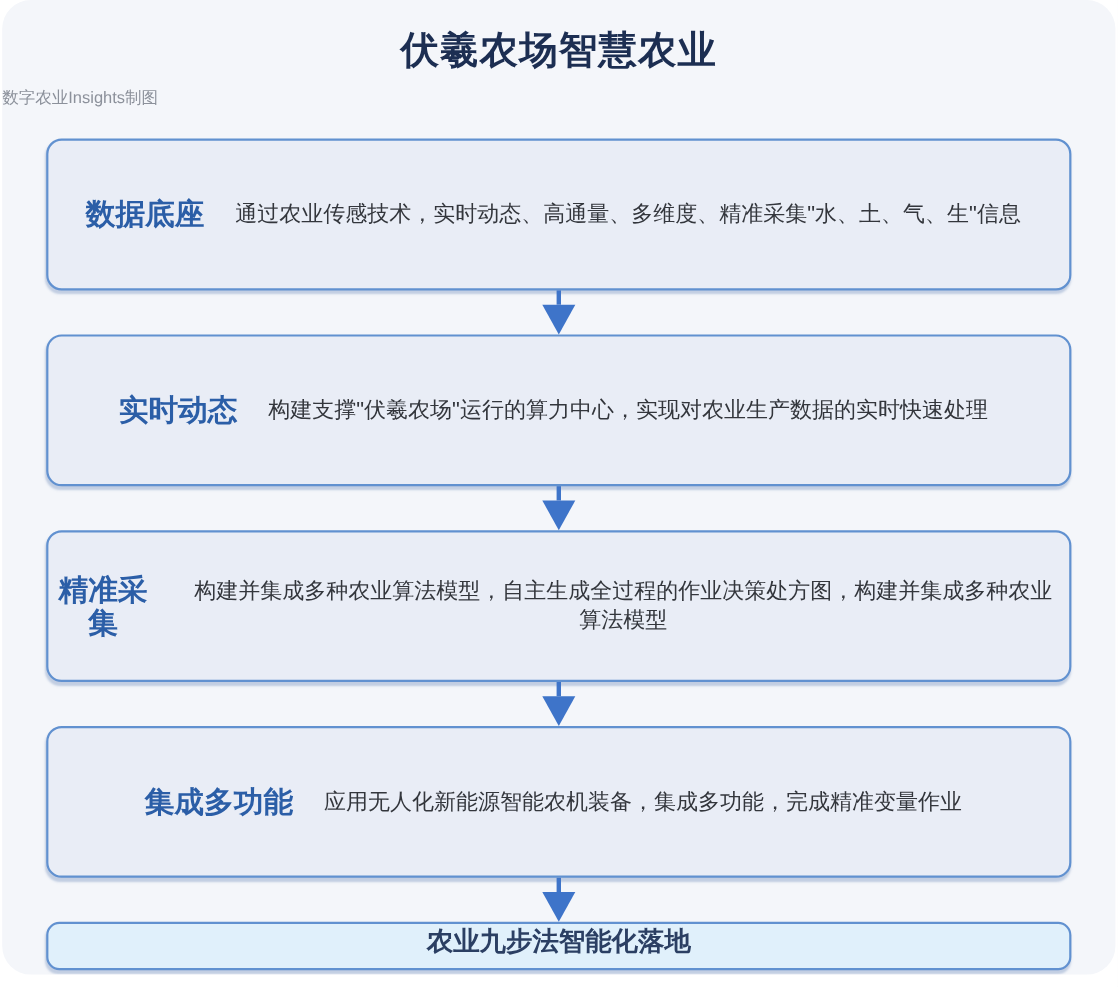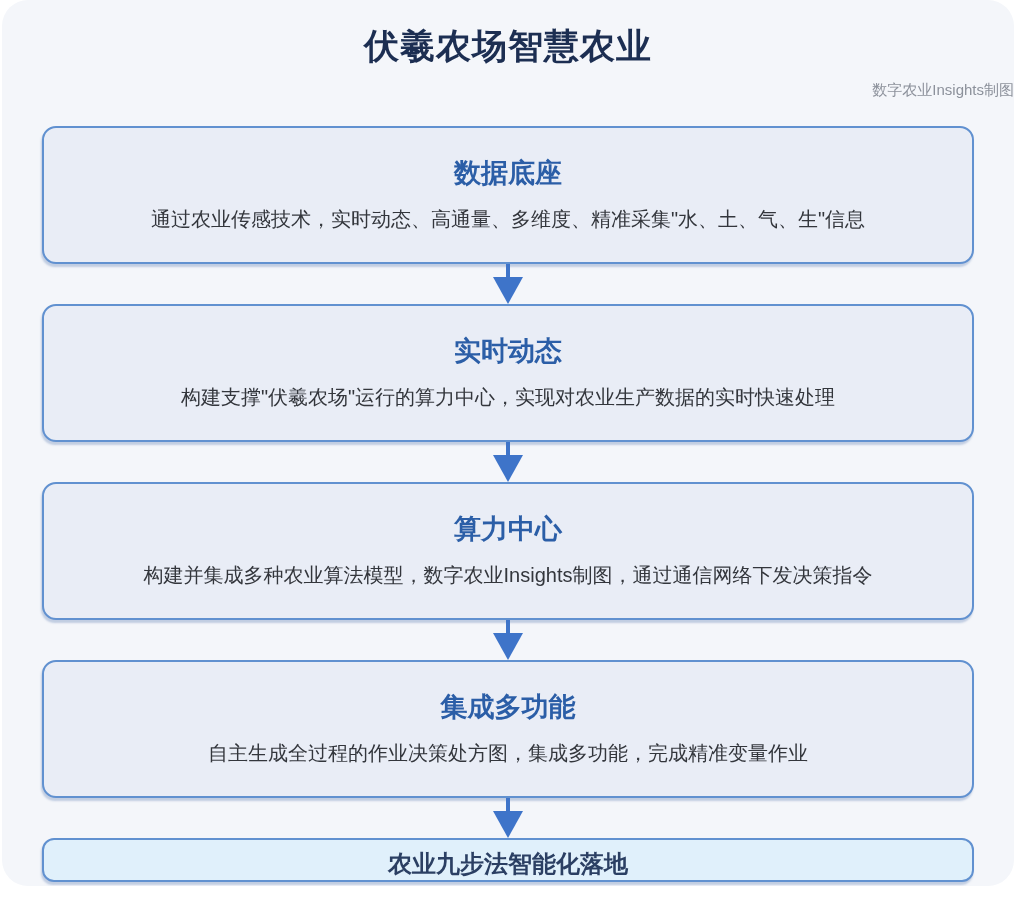--- a/index.html
+++ b/index.html
@@ -28,37 +28,37 @@
     margin-top: 26px;
     text-align: center;
     font-size: 35px;
     font-weight: bold;
     letter-spacing: 1px;
     color: var(--title-navy, #1c2e52);
     line-height: 40px;
   }
   .page-subtitle {
     margin-top: 15px;
-    text-align: right;
+    text-align: left;
     font-size: 15px;
     color: var(--subtitle-gray, #8c919b);
     line-height: 18px;
   }
   .flow {
     width: 932px;
     margin: 27px auto 0;
   }
   .step-box {
     height: 138px;
     background: var(--box-bg, #e9edf6);
     border: 2px solid var(--box-border, #6191d0);
     border-radius: 14px;
     box-shadow: -1px 3px 2px rgba(96, 130, 180, 0.35);
     display: flex;
-    flex-direction: column;
+    flex-direction: row;
     align-items: center;
     justify-content: center;
     gap: 18px;
     text-align: center;
   }
   .step-heading {
     font-size: 27px;
     font-weight: bold;
     color: var(--heading-blue, #2b5ea7);
     line-height: 30px;
@@ -88,21 +88,21 @@
     border-right: 15px solid transparent;
     border-top: 27px solid var(--arrow-blue, #3e74c9);
   }
   .final-box {
     height: 44px;
     background: var(--final-box-bg, #e0f0fb);
     border: 2px solid var(--box-border, #6191d0);
     border-radius: 12px;
     box-shadow: -1px 3px 2px rgba(96, 130, 180, 0.35);
     display: flex;
-    align-items: flex-end;
+    align-items: flex-start;
     justify-content: center;
   }
   .final-label {
     font-size: 24px;
     font-weight: bold;
     color: var(--final-navy, #2b3f63);
   }
 </style>
 </head>
 <body>
@@ -129,32 +129,32 @@
         <div class="step-heading">实时动态</div>
         <div class="step-desc">构建支撑"伏羲农场"运行的算力中心，实现对农业生产数据的实时快速处理</div>
       </div>
 
       <div class="arrow">
         <div class="stem"></div>
         <div class="head"></div>
       </div>
 
       <div class="step-box">
-        <div class="step-heading">算力中心</div>
-        <div class="step-desc">构建并集成多种农业算法模型，数字农业Insights制图，通过通信网络下发决策指令</div>
+        <div class="step-heading">精准采集</div>
+        <div class="step-desc">构建并集成多种农业算法模型，自主生成全过程的作业决策处方图，构建并集成多种农业算法模型</div>
       </div>
 
       <div class="arrow">
         <div class="stem"></div>
         <div class="head"></div>
       </div>
 
       <div class="step-box">
         <div class="step-heading">集成多功能</div>
-        <div class="step-desc">自主生成全过程的作业决策处方图，集成多功能，完成精准变量作业</div>
+        <div class="step-desc">应用无人化新能源智能农机装备，集成多功能，完成精准变量作业</div>
       </div>
 
       <div class="arrow">
         <div class="stem"></div>
         <div class="head"></div>
       </div>
 
       <div class="final-box">
         <div class="final-label">农业九步法智能化落地</div>
       </div>

